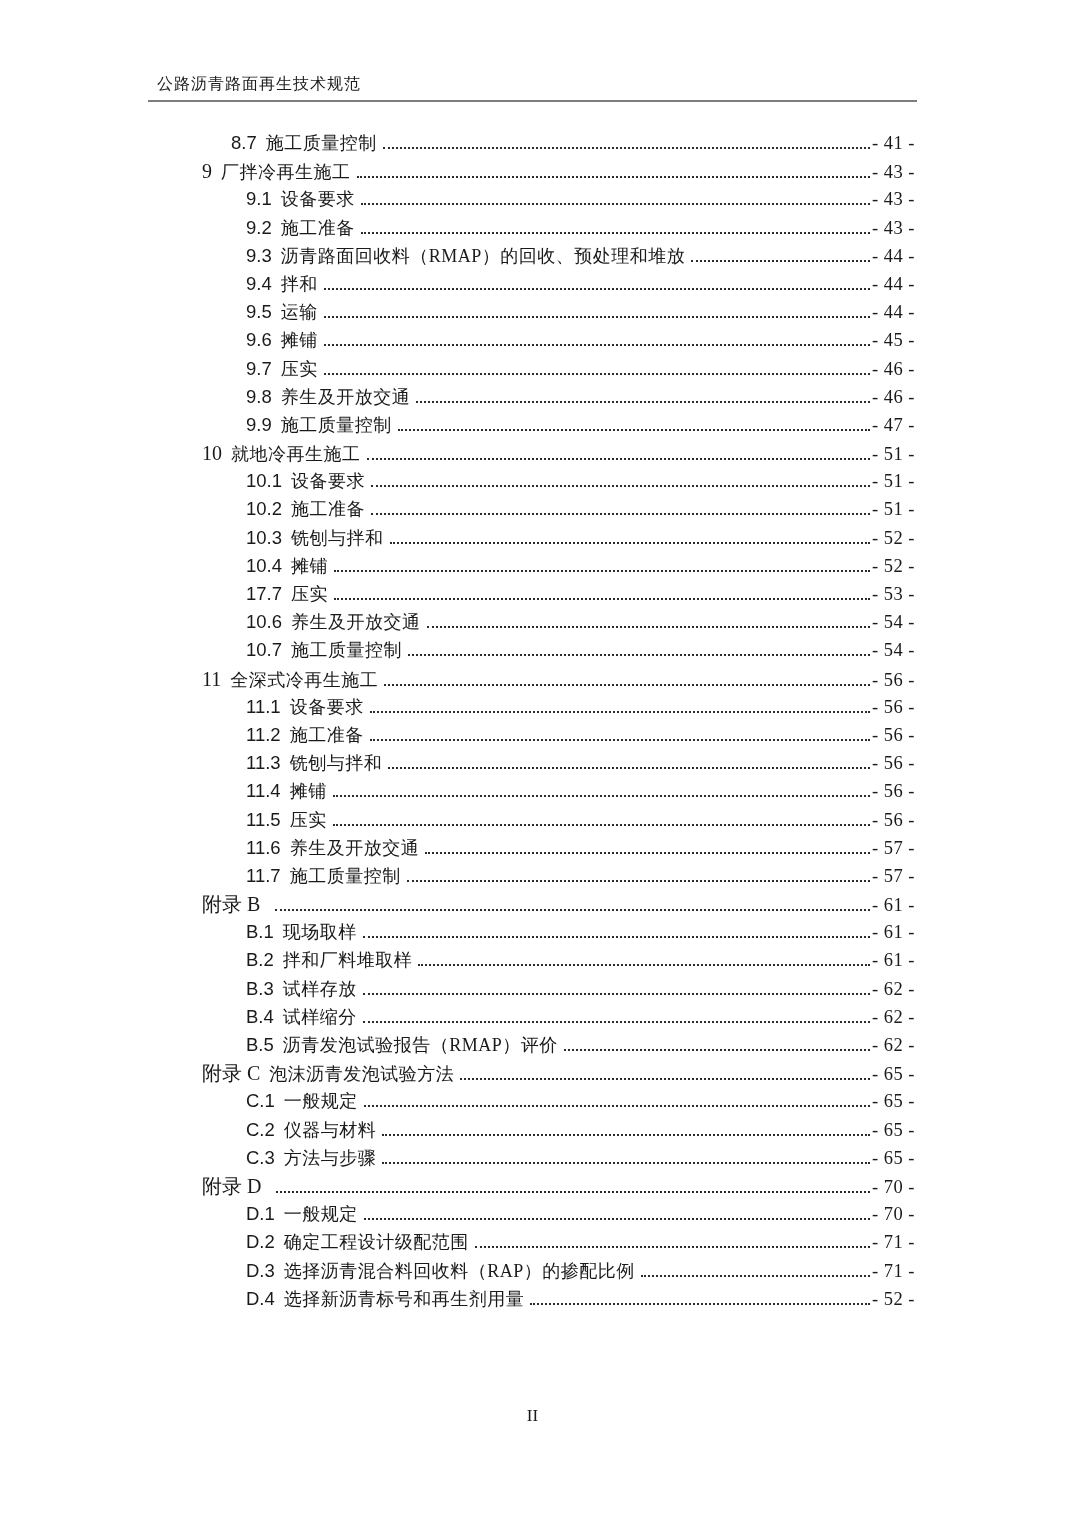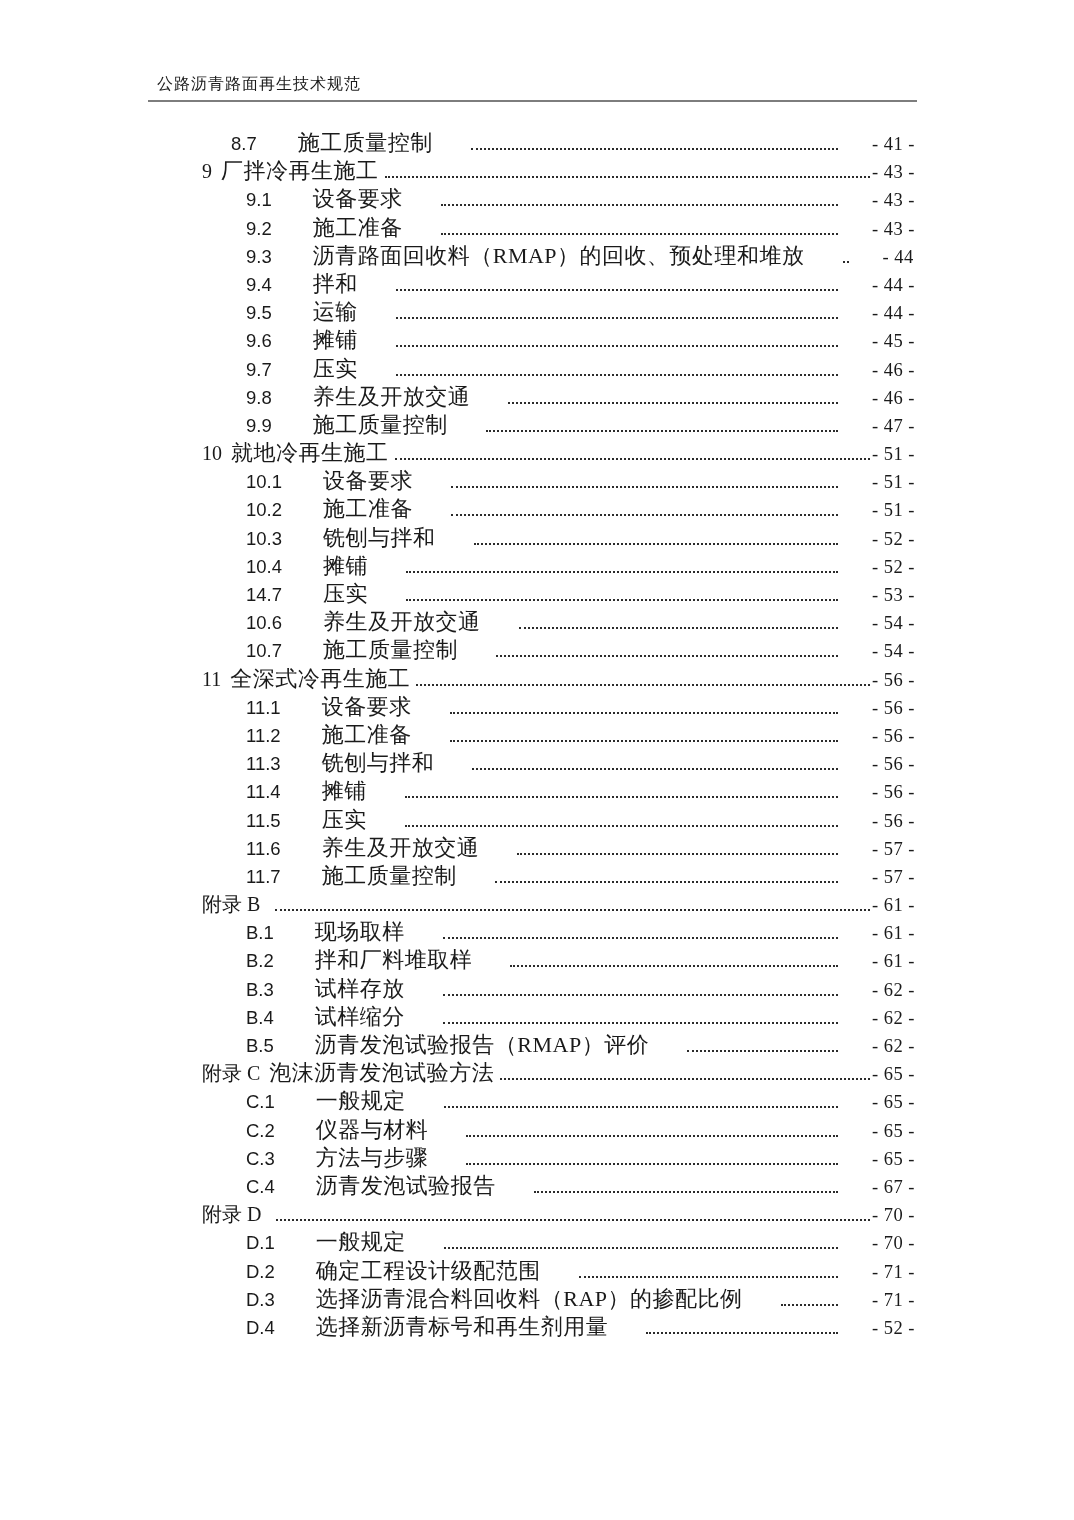--- a/index.html
+++ b/index.html
@@ -34,34 +34,34 @@
     top: 129px;
     width: 713px;
   }
   .toc-row {
     display: flex;
     align-items: baseline;
     height: 28.2px;
     line-height: 28.2px;
     overflow: hidden;
   }
-  .toc-row.lvl2 { padding-left: 44px; gap: 32px; }
+  .toc-row.lvl2 { padding-left: 44px; }
   .toc-row.lvl2.tight { padding-left: 29px; }
   .toc-num {
     white-space: pre;
     margin-right: 9px;
     font-size: 20px;
   }
   .toc-row.lvl2 .toc-num {
     font-family: "Liberation Sans", "DejaVu Sans", sans-serif;
     font-size: 18.5px;
   }
   .toc-title {
     white-space: pre;
-    font-size: 22px;
+    font-size: 18px;
     letter-spacing: 0.5px;
   }
   .leader {
     flex: 1 1 auto;
     min-width: 6px;
     height: 5px;
     border-bottom: 2px dotted #2b2b2b;
     margin: 0 2px 0 6px;
   }
   .toc-page {
@@ -179,21 +179,21 @@
     <span class="leader"></span>
     <span class="toc-page">- 52 -</span>
   </div>
       <div class="toc-row lvl2">
     <span class="toc-num">10.4</span>
     <span class="toc-title">摊铺</span>
     <span class="leader"></span>
     <span class="toc-page">- 52 -</span>
   </div>
       <div class="toc-row lvl2">
-    <span class="toc-num">14.7</span>
+    <span class="toc-num">17.7</span>
     <span class="toc-title">压实</span>
     <span class="leader"></span>
     <span class="toc-page">- 53 -</span>
   </div>
       <div class="toc-row lvl2">
     <span class="toc-num">10.6</span>
     <span class="toc-title">养生及开放交通</span>
     <span class="leader"></span>
     <span class="toc-page">- 54 -</span>
   </div>
@@ -303,26 +303,20 @@
     <span class="toc-title">仪器与材料</span>
     <span class="leader"></span>
     <span class="toc-page">- 65 -</span>
   </div>
       <div class="toc-row lvl2">
     <span class="toc-num">C.3</span>
     <span class="toc-title">方法与步骤</span>
     <span class="leader"></span>
     <span class="toc-page">- 65 -</span>
   </div>
-      <div class="toc-row lvl2">
-    <span class="toc-num">C.4</span>
-    <span class="toc-title">沥青发泡试验报告</span>
-    <span class="leader"></span>
-    <span class="toc-page">- 67 -</span>
-  </div>
       <div class="toc-row lvl1">
     <span class="toc-num">附录 D</span>
     <span class="leader"></span>
     <span class="toc-page">- 70 -</span>
   </div>
       <div class="toc-row lvl2">
     <span class="toc-num">D.1</span>
     <span class="toc-title">一般规定</span>
     <span class="leader"></span>
     <span class="toc-page">- 70 -</span>
@@ -340,13 +334,14 @@
     <span class="toc-page">- 71 -</span>
   </div>
       <div class="toc-row lvl2">
     <span class="toc-num">D.4</span>
     <span class="toc-title">选择新沥青标号和再生剂用量</span>
     <span class="leader"></span>
     <span class="toc-page">- 52 -</span>
   </div>
     </div>
 
+  <div class="footer">II</div>
 </div>
 
 </body></html>

